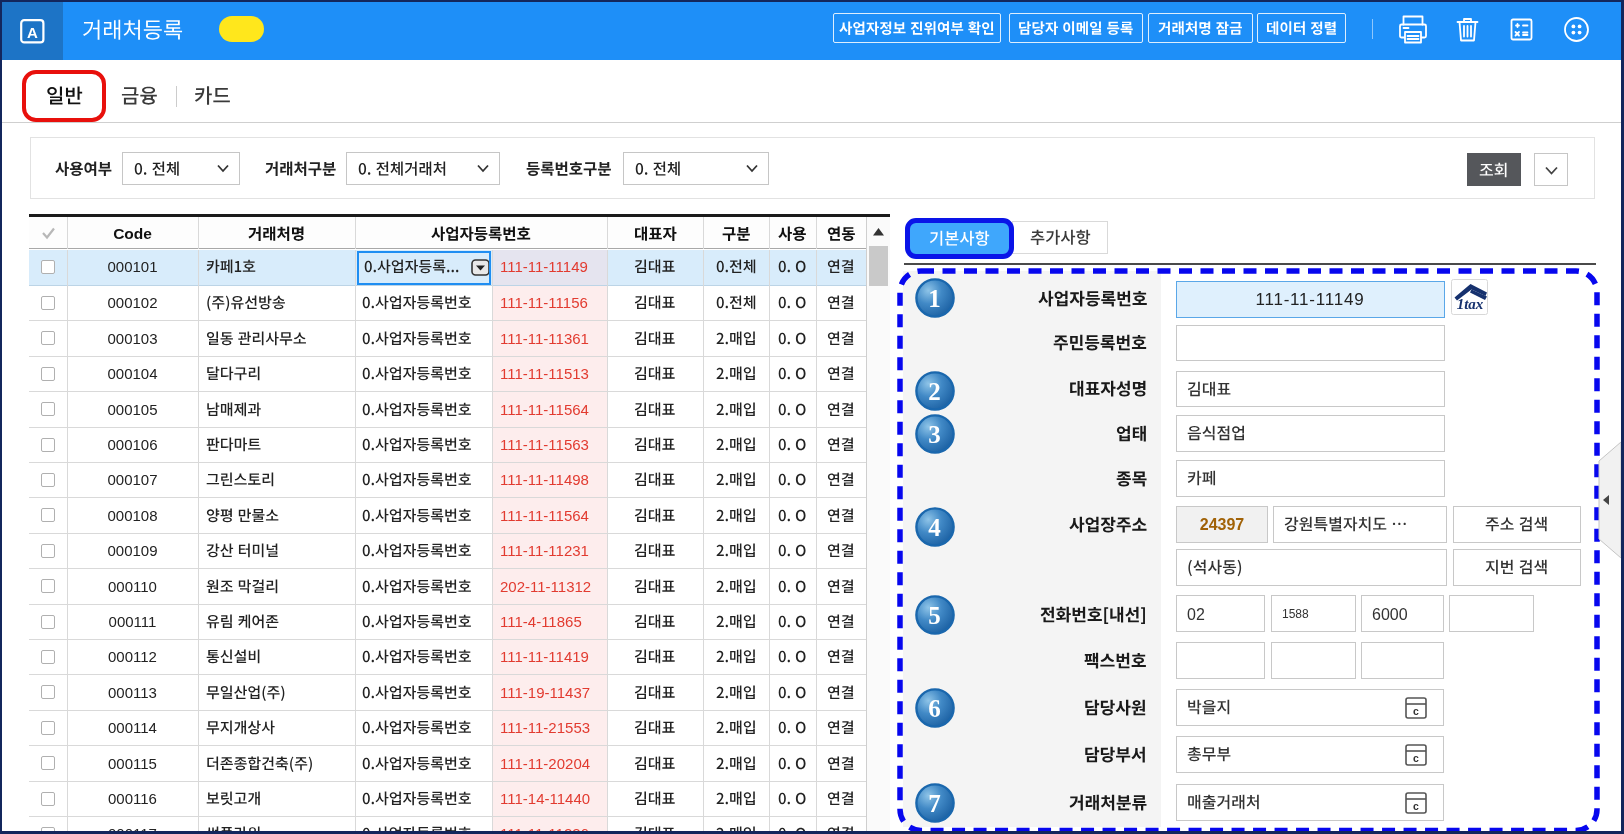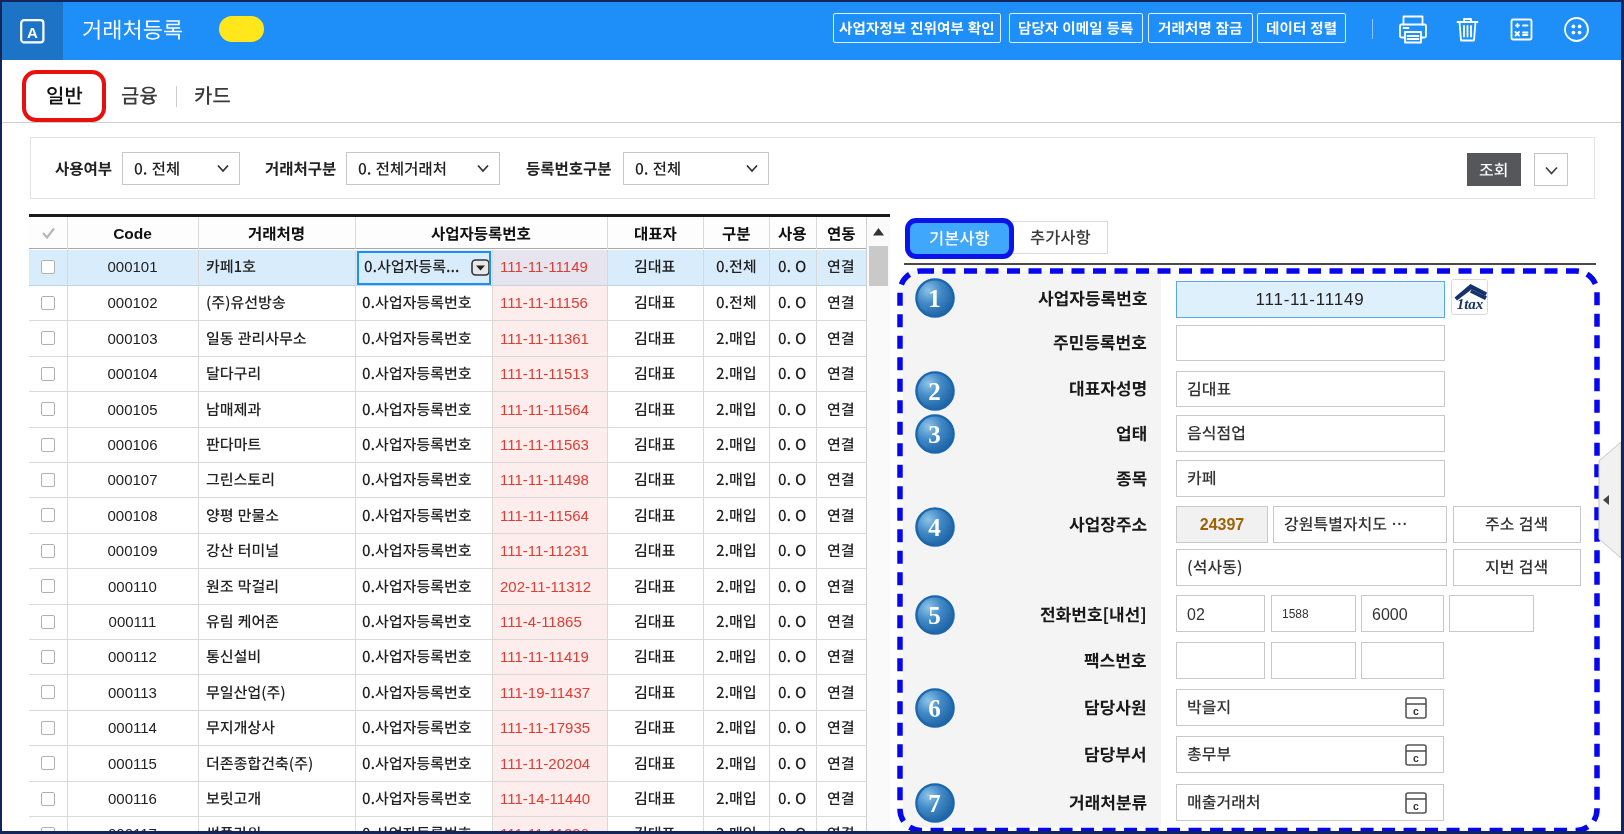--- a/index.html
+++ b/index.html
@@ -657,21 +657,21 @@
 <div class="abs" style="left:816.0px;top:710.8px;width:1.0px;height:35.4px;background:#d9d9d9"></div>
 <div class="abs" style="left:866.0px;top:710.8px;width:1.0px;height:35.4px;background:#d9d9d9"></div>
 <div class="abs" style="left:41.0px;top:720.8px;width:14.0px;height:14.0px;border:1.5px solid #b0b0b0;border-radius:2px;background:#fff"></div>
 <div class="ht" style="left:132.5px;width:300px;margin-left:-150px;text-align:center;top:718.2px;font-size:15.0px;color:#222;font-weight:400;line-height:20.2px;">000114</div>
 <svg class="tx" style="left:206.0px;top:718.2px;width:69.0px;height:20.2px">
       <use href="#t40" transform="translate(0,15.00) scale(0.015000)" fill="#222222"></use>
     </svg>
 <svg class="tx" style="left:362.0px;top:718.2px;width:109.6px;height:20.2px">
       <use href="#t27" transform="translate(0,15.00) scale(0.015000)" fill="#222222"></use>
     </svg>
-<div class="ht" style="left:500.0px;top:718.2px;font-size:15.0px;color:#e23b30;font-weight:400;line-height:20.2px;">111-11-17935</div>
+<div class="ht" style="left:500.0px;top:718.2px;font-size:15.0px;color:#e23b30;font-weight:400;line-height:20.2px;">111-11-21553</div>
 <svg class="tx" style="left:634.3px;top:718.2px;width:41.4px;height:20.2px">
       <use href="#t22" transform="translate(0,15.00) scale(0.015000)" fill="#222222"></use>
     </svg>
 <svg class="tx" style="left:715.7px;top:718.2px;width:40.6px;height:20.2px">
       <use href="#t29" transform="translate(0,15.00) scale(0.015000)" fill="#222222"></use>
     </svg>
 <svg class="tx" style="left:778.3px;top:718.2px;width:28.4px;height:20.2px">
       <use href="#t24" transform="translate(0,15.00) scale(0.015000)" fill="#222222"></use>
     </svg>
 <svg class="tx" style="left:827.2px;top:718.2px;width:27.6px;height:20.2px">

